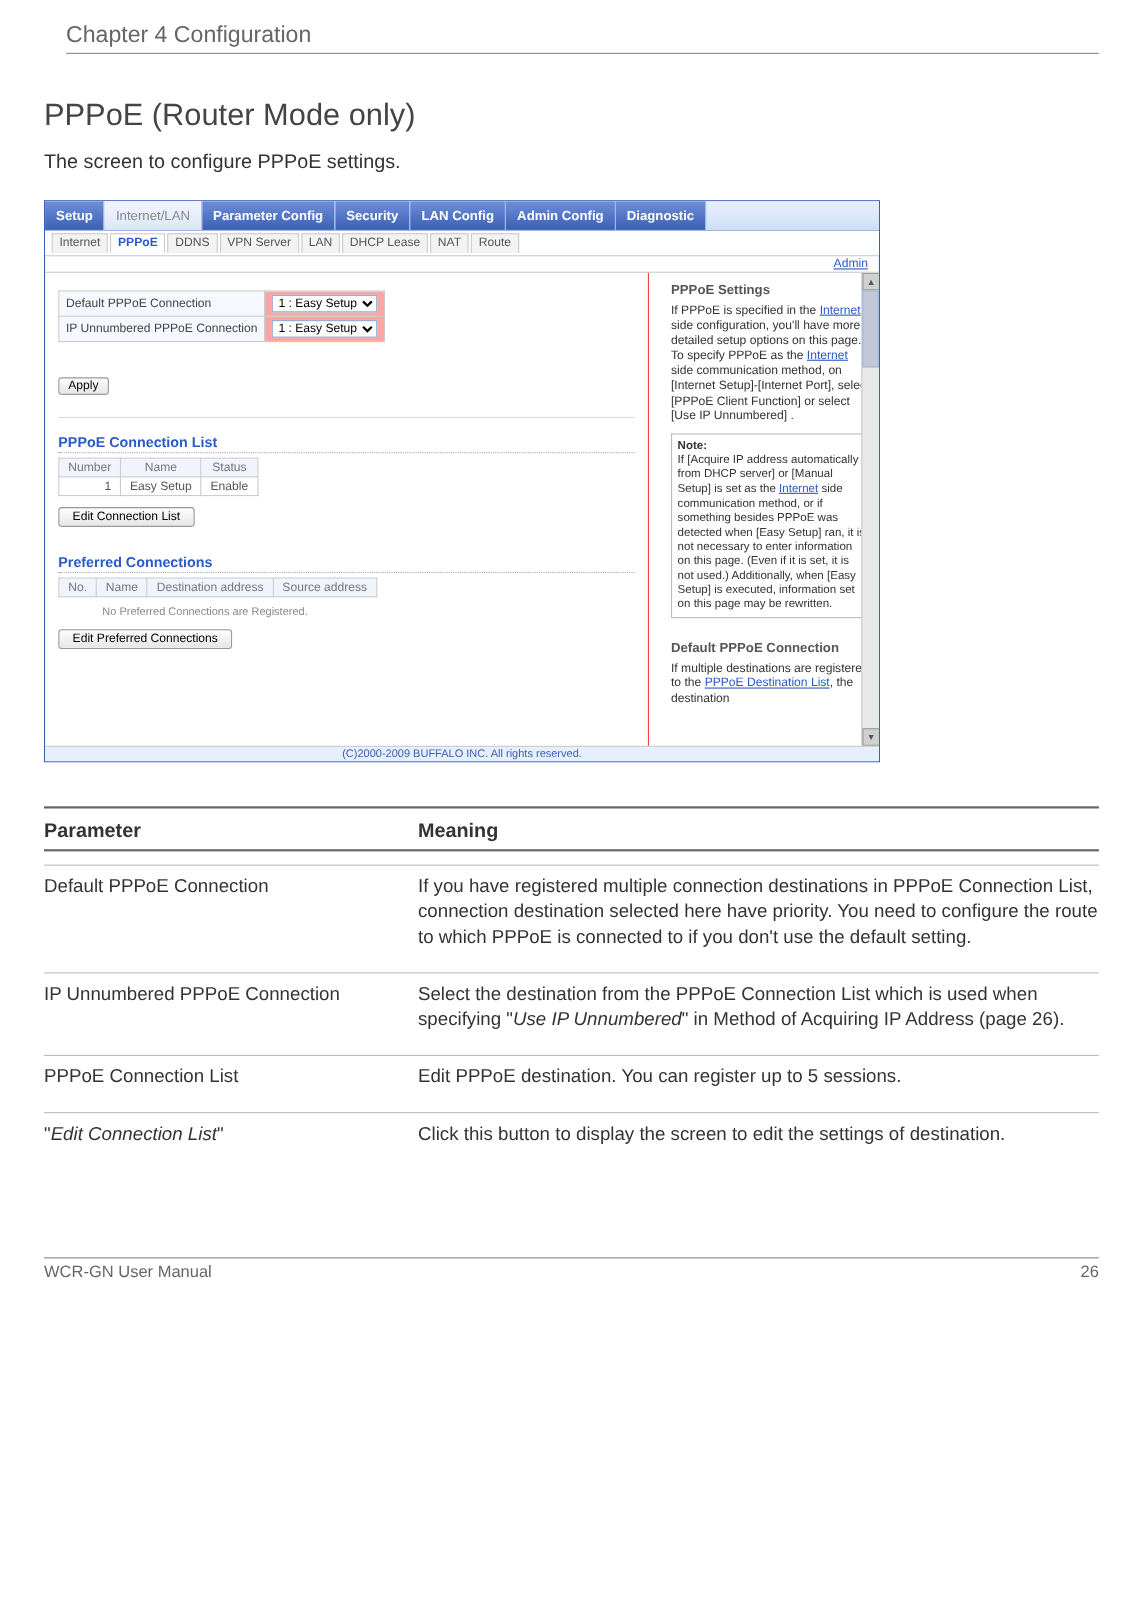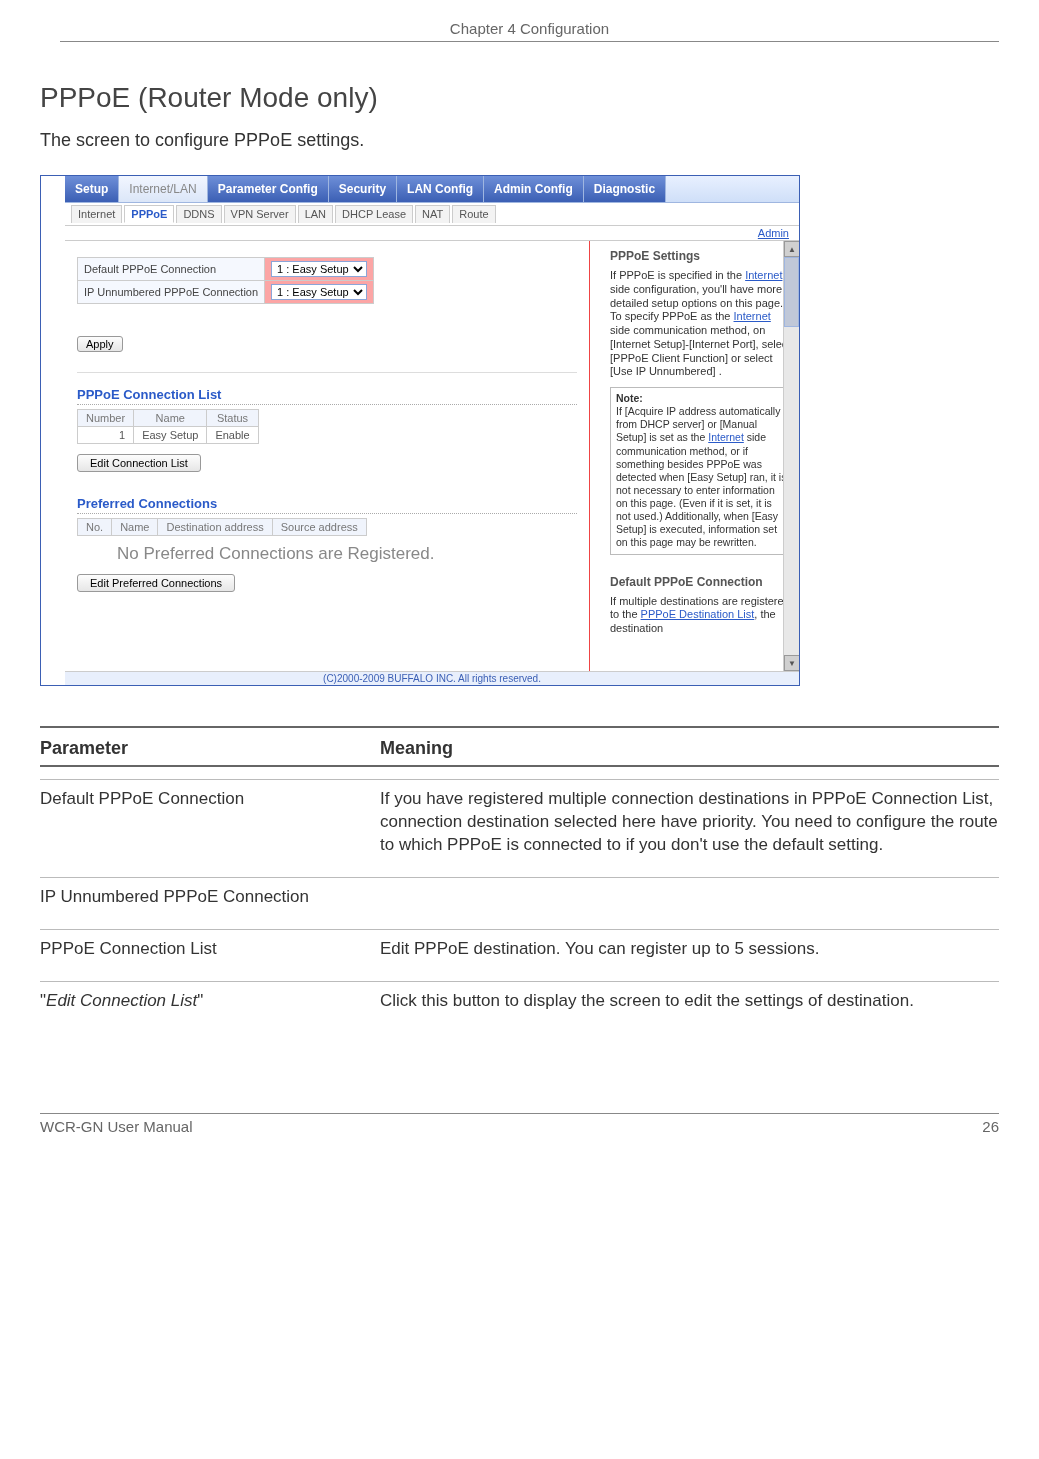--- a/index.html
+++ b/index.html
@@ -5,22 +5,22 @@
   * { box-sizing: border-box; margin: 0; padding: 0; }
   body {
     font-family: "Myriad Pro", "Segoe UI", Arial, sans-serif;
     background: #fff;
     color: #333;
     width: 1039px;
     padding: 20px 40px 0 40px;
   }
   .header-line {
     display: flex;
-    justify-content: center;
-    font-size: 15px;
+    justify-content: flex-start;
+    font-size: 21px;
     color: #666;
     padding-bottom: 4px;
     border-bottom: 1px solid #888;
     margin-bottom: 40px;
     margin-left: 20px;
   }
   .section-title {
     font-size: 28px;
     font-weight: normal;
     color: #444;
@@ -33,21 +33,20 @@
   }
 
   
   .shot {
     border: 1px solid #3b5fb4;
     background: #fff;
     width: 760px;
     font-family: Tahoma, Arial, sans-serif;
     font-size: 11px;
     margin-bottom: 40px;
-    padding-left: 24px;
   }
   .tabs-top {
     display: flex;
     background: linear-gradient(#e8f0ff, #cfdff8);
     border-bottom: 1px solid #9fb6e0;
   }
   .tab-top {
     padding: 6px 10px;
     border-right: 1px solid #9fb6e0;
     color: #fff;
@@ -187,21 +186,21 @@
     padding: 2px 12px;
     border: 1px solid #999;
     border-radius: 3px;
     background: linear-gradient(#fdfdfd, #e6e6e6);
     cursor: pointer;
     margin: 6px 0 10px 0;
     display: inline-block;
   }
   .no-pref {
     color: #888;
-    font-size: 17px;
+    font-size: 10px;
     padding: 4px 0 4px 40px;
   }
   .footer-bar {
     background: #e8effc;
     color: #3b5fb4;
     font-size: 10px;
     text-align: center;
     padding: 1px 0;
     border-top: 1px solid #ccc;
   }
@@ -373,20 +372,23 @@
   </div>
   <div class="pm-headrule-mid"></div>
 
   <div class="pm-row">
     <div class="col1">Default PPPoE Connection</div>
     <div class="col2">If you have registered multiple connection destinations in PPPoE Connection List, connection destination selected here have priority. You need to configure the route to which PPPoE is connected to if you don't use the default setting.</div>
   </div>
 
   <div class="pm-row">
     <div class="col1">IP Unnumbered PPPoE Connection</div>
+    <div class="col2">
+      <span>Select the destination from the PPPoE Connection List which is used when specifying "</span><em>Use IP Unnumbered</em><span>" in Method of Acquiring IP Address (page 26).</span>
+    </div>
   </div>
 
   <div class="pm-row">
     <div class="col1">PPPoE Connection List</div>
     <div class="col2">Edit PPPoE destination. You can register up to 5 sessions.</div>
   </div>
 
   <div class="pm-row">
     <div class="col1">
       <span>"</span><em>Edit Connection List</em><span>"</span>

